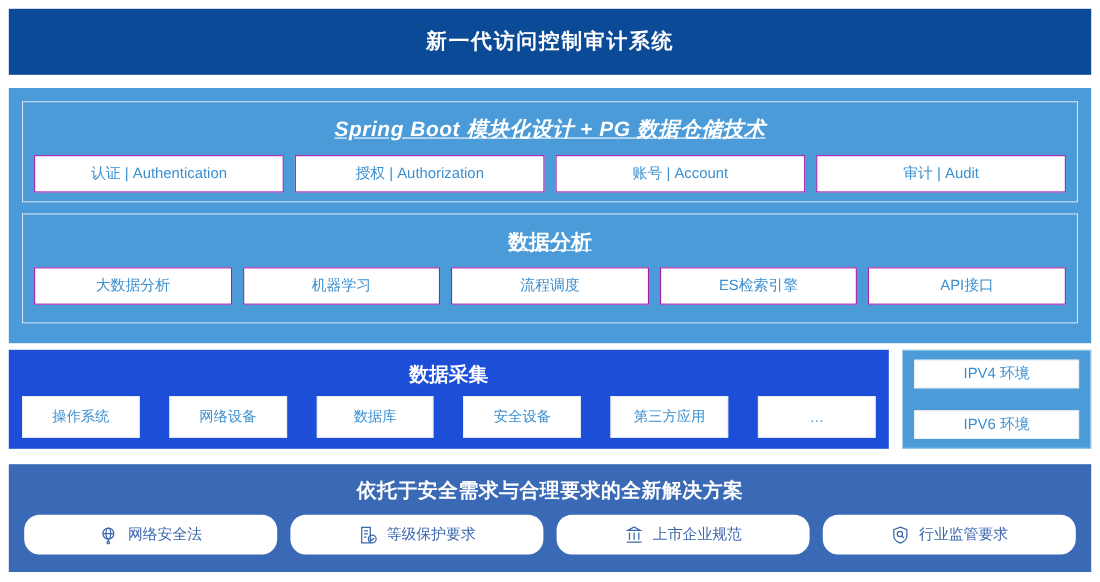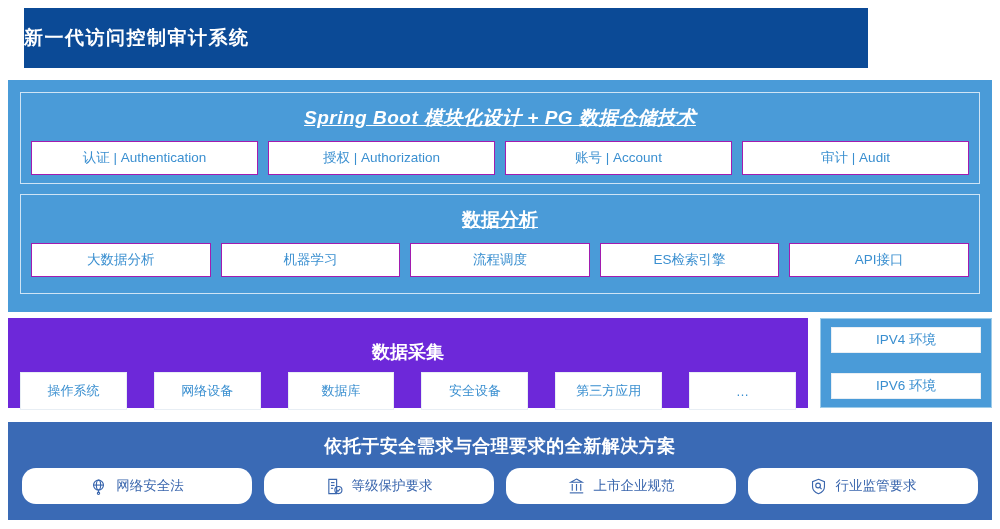--- a/index.html
+++ b/index.html
@@ -6,23 +6,23 @@
   body{
     width:1000px;height:529px;
     background:#ffffff;
     font-family:"Liberation Sans","DejaVu Sans",sans-serif;
     overflow:hidden;
   }
   .page{position:relative;width:1000px;height:529px;}
 
   
   .header{
-    position:absolute;left:24px;top:8px;width:844px;height:60px;
+    position:absolute;left:8px;top:8px;width:984px;height:60px;
     background:#0b4a96;
-    display:flex;align-items:center;
+    display:flex;align-items:center;justify-content:center;
   }
   .header-title{
     color:#ffffff;font-size:19px;font-weight:bold;letter-spacing:1.5px;
   }
 
   
   .platform{
     position:absolute;left:8px;top:80px;width:984px;height:232px;
     background:#4a9bd8;
     box-sizing:border-box;padding:12px;
@@ -46,21 +46,21 @@
     display:flex;align-items:center;justify-content:center;
     color:#3a8fd0;font-size:13.5px;
     box-sizing:border-box;
   }
   .panel-spring{height:92px;}
   .panel-analysis{height:100px;margin-top:10px;}
 
   
   .collect{
     position:absolute;left:8px;top:318px;width:800px;height:90px;
-    background:#6d28d9;box-sizing:border-box;padding:20px 12px 12px 12px;
+    background:#1d4ed8;box-sizing:border-box;padding:8px 12px 12px 12px;
   }
   .collect-title{
     text-align:center;color:#ffffff;font-size:18px;font-weight:bold;
     padding:2px 0 8px 0;
   }
   .collect-row{display:flex;gap:27px;}
   .collect-chip{
     flex:1;height:38px;background:#ffffff;border:1px solid #e8eef4;
     display:flex;align-items:center;justify-content:center;
     color:#3a8fd0;font-size:13px;box-sizing:border-box;

